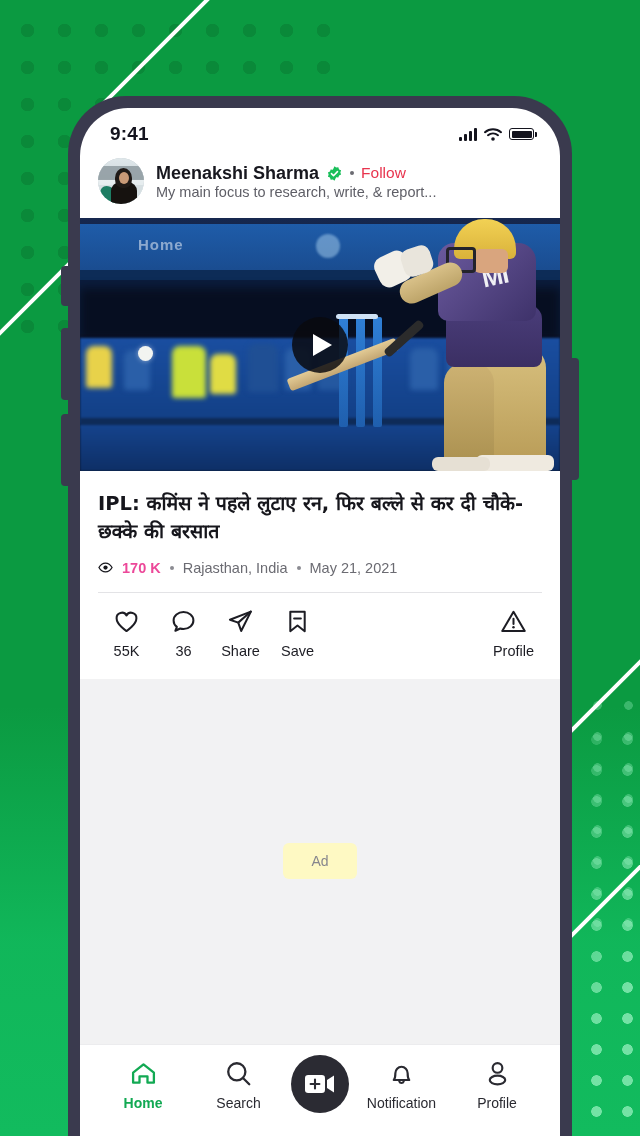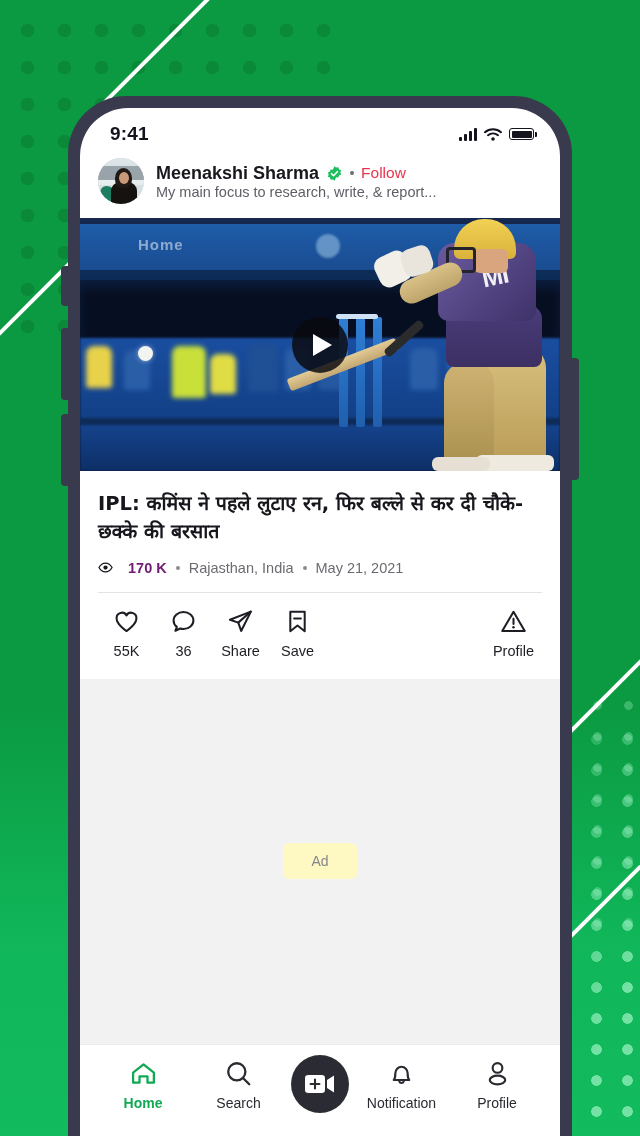--- a/index.html
+++ b/index.html
@@ -183,21 +183,21 @@
     font-family:"DejaVu Sans","Liberation Sans",sans-serif;
     font-size:19.5px; font-weight:bold; line-height:1.45;
     color:#16161c; padding:19px 18px 0 18px;
   }
   .meta{
     display:flex; align-items:center; gap:9px;
     padding:13px 18px 0 18px;
     font-size:14.5px; color:#4b4b53;
   }
   .meta .eye{ width:15px; height:15px; flex:0 0 15px; }
-  .meta .views{ color:#701a75; font-weight:bold;margin-left:6px; }
+  .meta .views{ color:#ec4899; font-weight:bold; }
   .meta .m-dot{ width:4px; height:4px; border-radius:50%; background:#8b8b92; flex:0 0 4px; }
   .meta .soft{ color:#6b6b72; }
   .divider{ height:1px; background:#e3e3e6; margin:16px 18px 0 18px; }
 
   
   .actions{
     display:flex; align-items:flex-start;
     padding:15px 18px 20px 18px;
   }
   .act{

